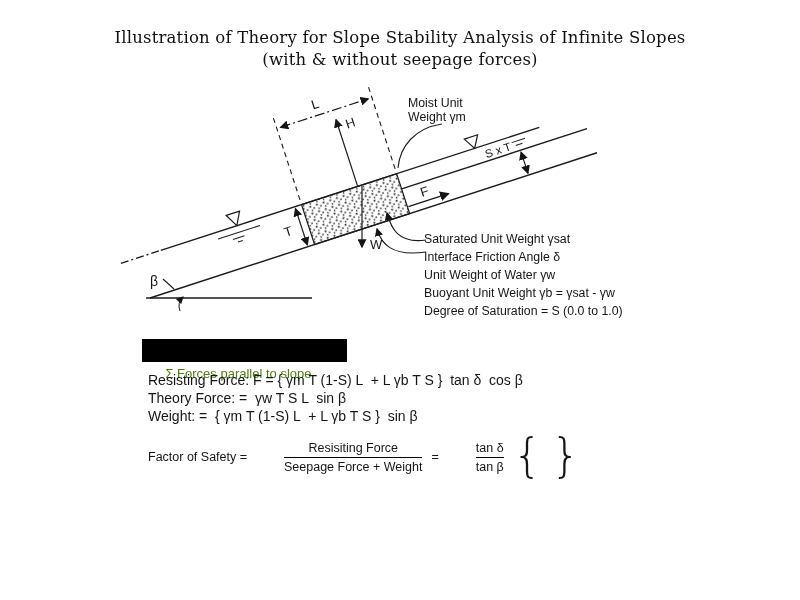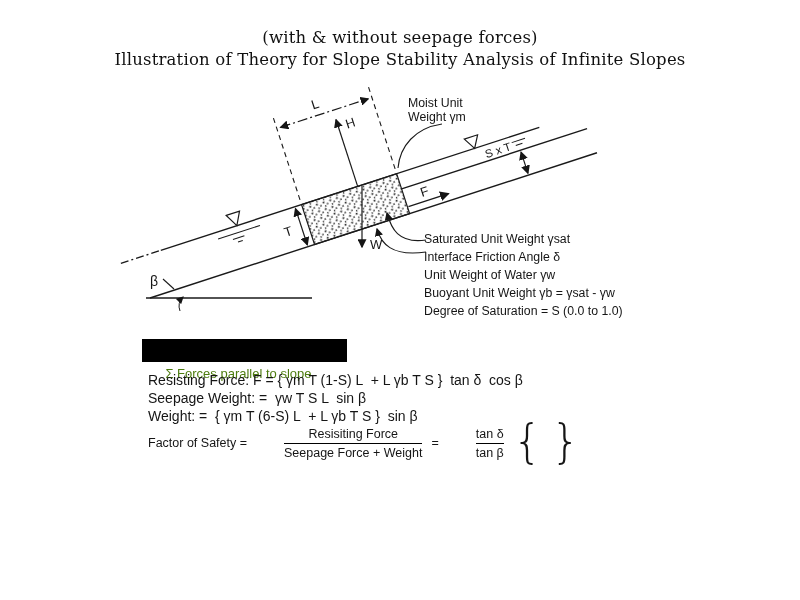--- a/index.html
+++ b/index.html
@@ -10,35 +10,35 @@
          line-height:22px;color:#111;}
   .diagram-svg{position:absolute;left:0;top:0;}
   .diagram-svg text{fill:#151515;font-family:"Liberation Sans",sans-serif;}
   .lbl{font-size:12.3px;}
   .dim{font-size:13px;}
   .smalldim{font-size:11.5px;}
   .sigma{position:absolute;left:142px;top:339px;width:196px;height:23px;background:#000;
          color:#4d7c0f;font-size:13px;line-height:23px;padding-left:9px;white-space:pre;}
   .eq{position:absolute;left:148px;font-size:14px;white-space:pre;color:#151515;}
   .eq1{top:372px;} .eq2{top:390px;} .eq3{top:408px;}
-  .fos{position:absolute;left:148px;top:423px;display:flex;align-items:center;gap:9px;
+  .fos{position:absolute;left:148px;top:437px;display:flex;align-items:center;gap:9px;
        font-size:12.5px;white-space:pre;color:#151515;}
   .frac{display:flex;flex-direction:column;text-align:center;margin-left:28px;}
   .frac .den{border-top:1.4px solid #000;padding-top:2px;margin-top:2px;}
   .brace{font-family:"DejaVu Sans",sans-serif;font-size:46px;font-weight:300;
          line-height:40px;transform:translateY(-2px);}
 </style>
 </head>
 <body>
 
 <div class="canvas">
 
   <div class="title">
+    <div>Illustration of Theory for Slope Stability Analysis of Infinite Slopes</div>
     <div>(with &amp; without seepage forces)</div>
-    <div>Illustration of Theory for Slope Stability Analysis of Infinite Slopes</div>
   </div>
 
   <svg class="diagram-svg" width="800" height="600" viewBox="0 0 800 600">
     <defs>
       <pattern id="stip" width="7" height="7" patternUnits="userSpaceOnUse">
         <circle cx="1.6" cy="1.8" r="1.05" fill="#2a2a2a"></circle>
         <circle cx="5.1" cy="4.1" r="0.9" fill="#2a2a2a"></circle>
         <circle cx="2.6" cy="5.9" r="0.8" fill="#2a2a2a"></circle>
       </pattern>
       <marker id="ah" viewBox="0 0 10 10" refX="8.5" refY="5" markerWidth="7.5" markerHeight="7.5" orient="auto-start-reverse">
@@ -101,22 +101,22 @@
     <text x="424" y="279" class="lbl">Unit Weight of Water γw</text>
     <text x="424" y="297" class="lbl">Buoyant Unit Weight γb = γsat - γw</text>
     <text x="424" y="315" class="lbl">Degree of Saturation = S (0.0 to 1.0)</text>
   </svg>
 
   <div class="sigma">
     <span>Σ Forces parallel to slope</span>
   </div>
 
   <div class="eq eq1">Resisting Force: F = { γm T (1-S) L  + L γb T S }  tan δ  cos β</div>
-  <div class="eq eq2">Seepage Weight: =  γw T S L  sin β</div>
-  <div class="eq eq3">Weight: =  { γm T (6-S) L  + L γb T S }  sin β</div>
+  <div class="eq eq2">Theory Force: =  γw T S L  sin β</div>
+  <div class="eq eq3">Weight: =  { γm T (1-S) L  + L γb T S }  sin β</div>
 
   <div class="fos">
     <span>Factor of Safety =</span>
     <span class="frac">
       <span class="num">Resisiting Force</span>
       <span class="den">Seepage Force + Weight</span>
     </span>
     <span>=</span>
     <span class="frac">
       <span class="num">tan δ</span>

